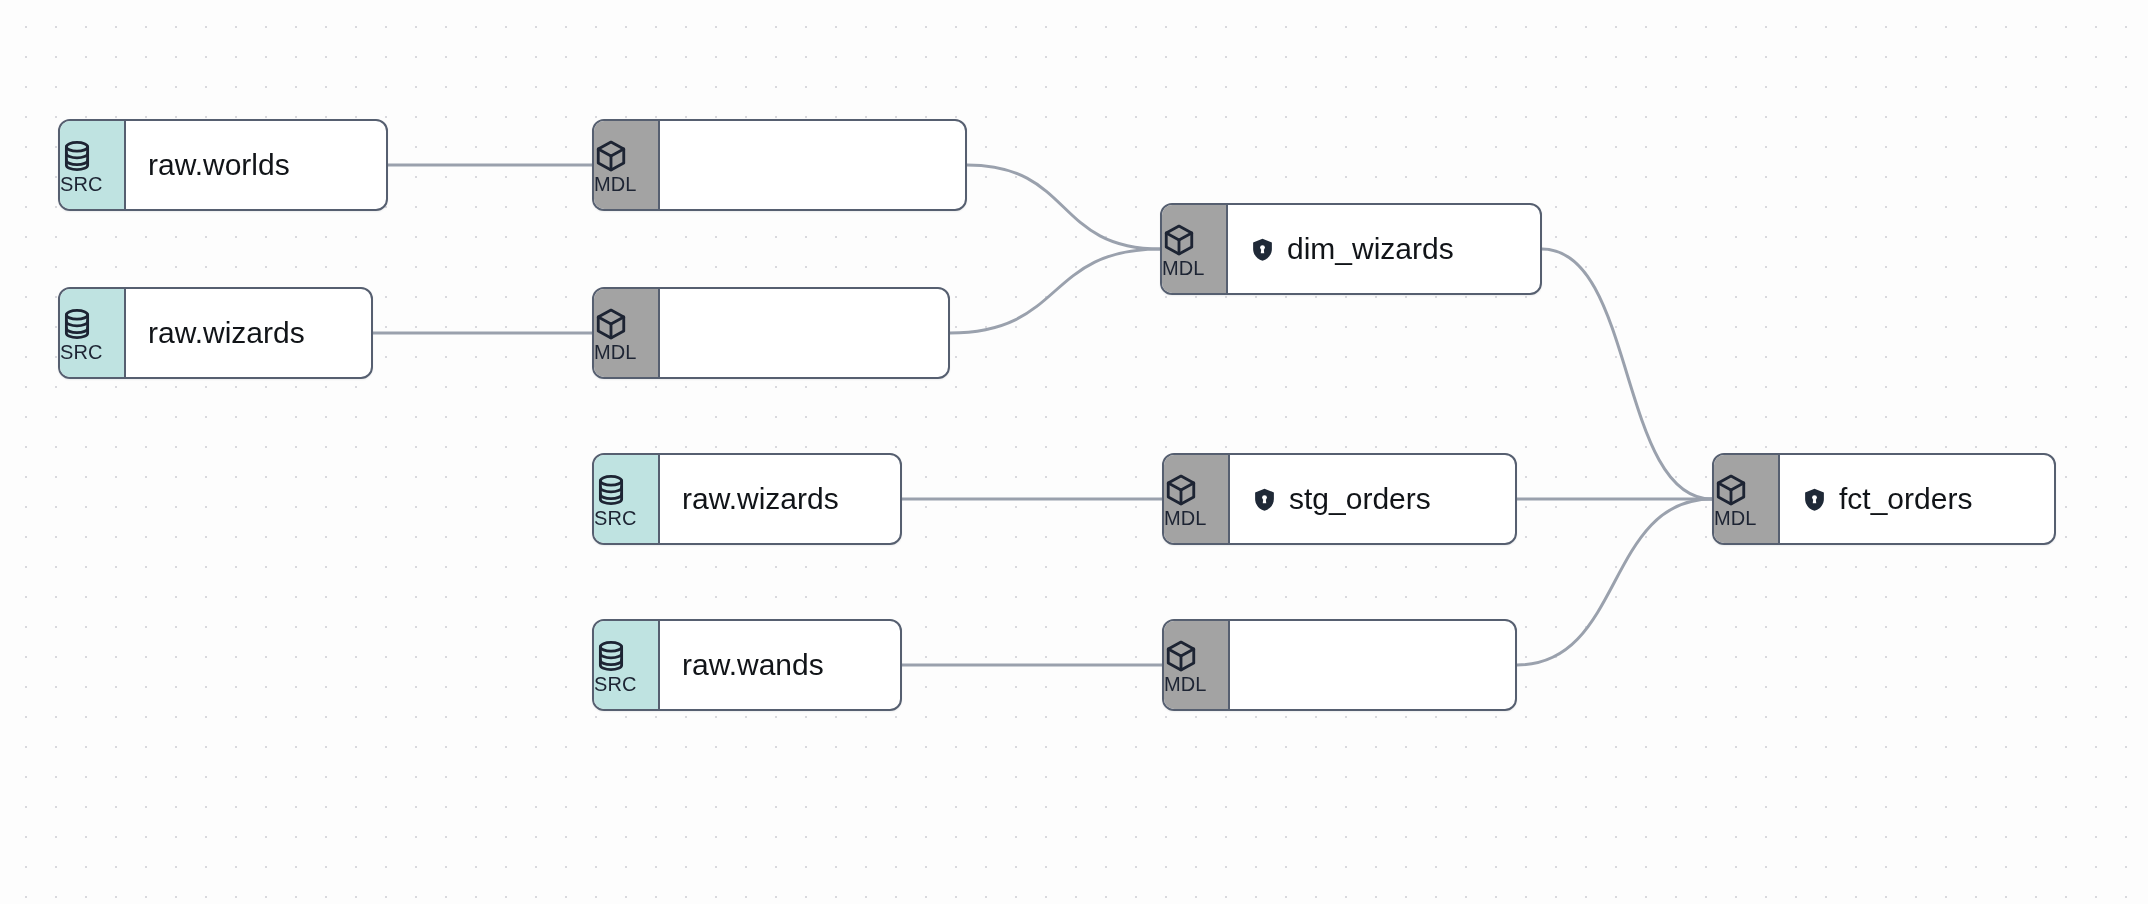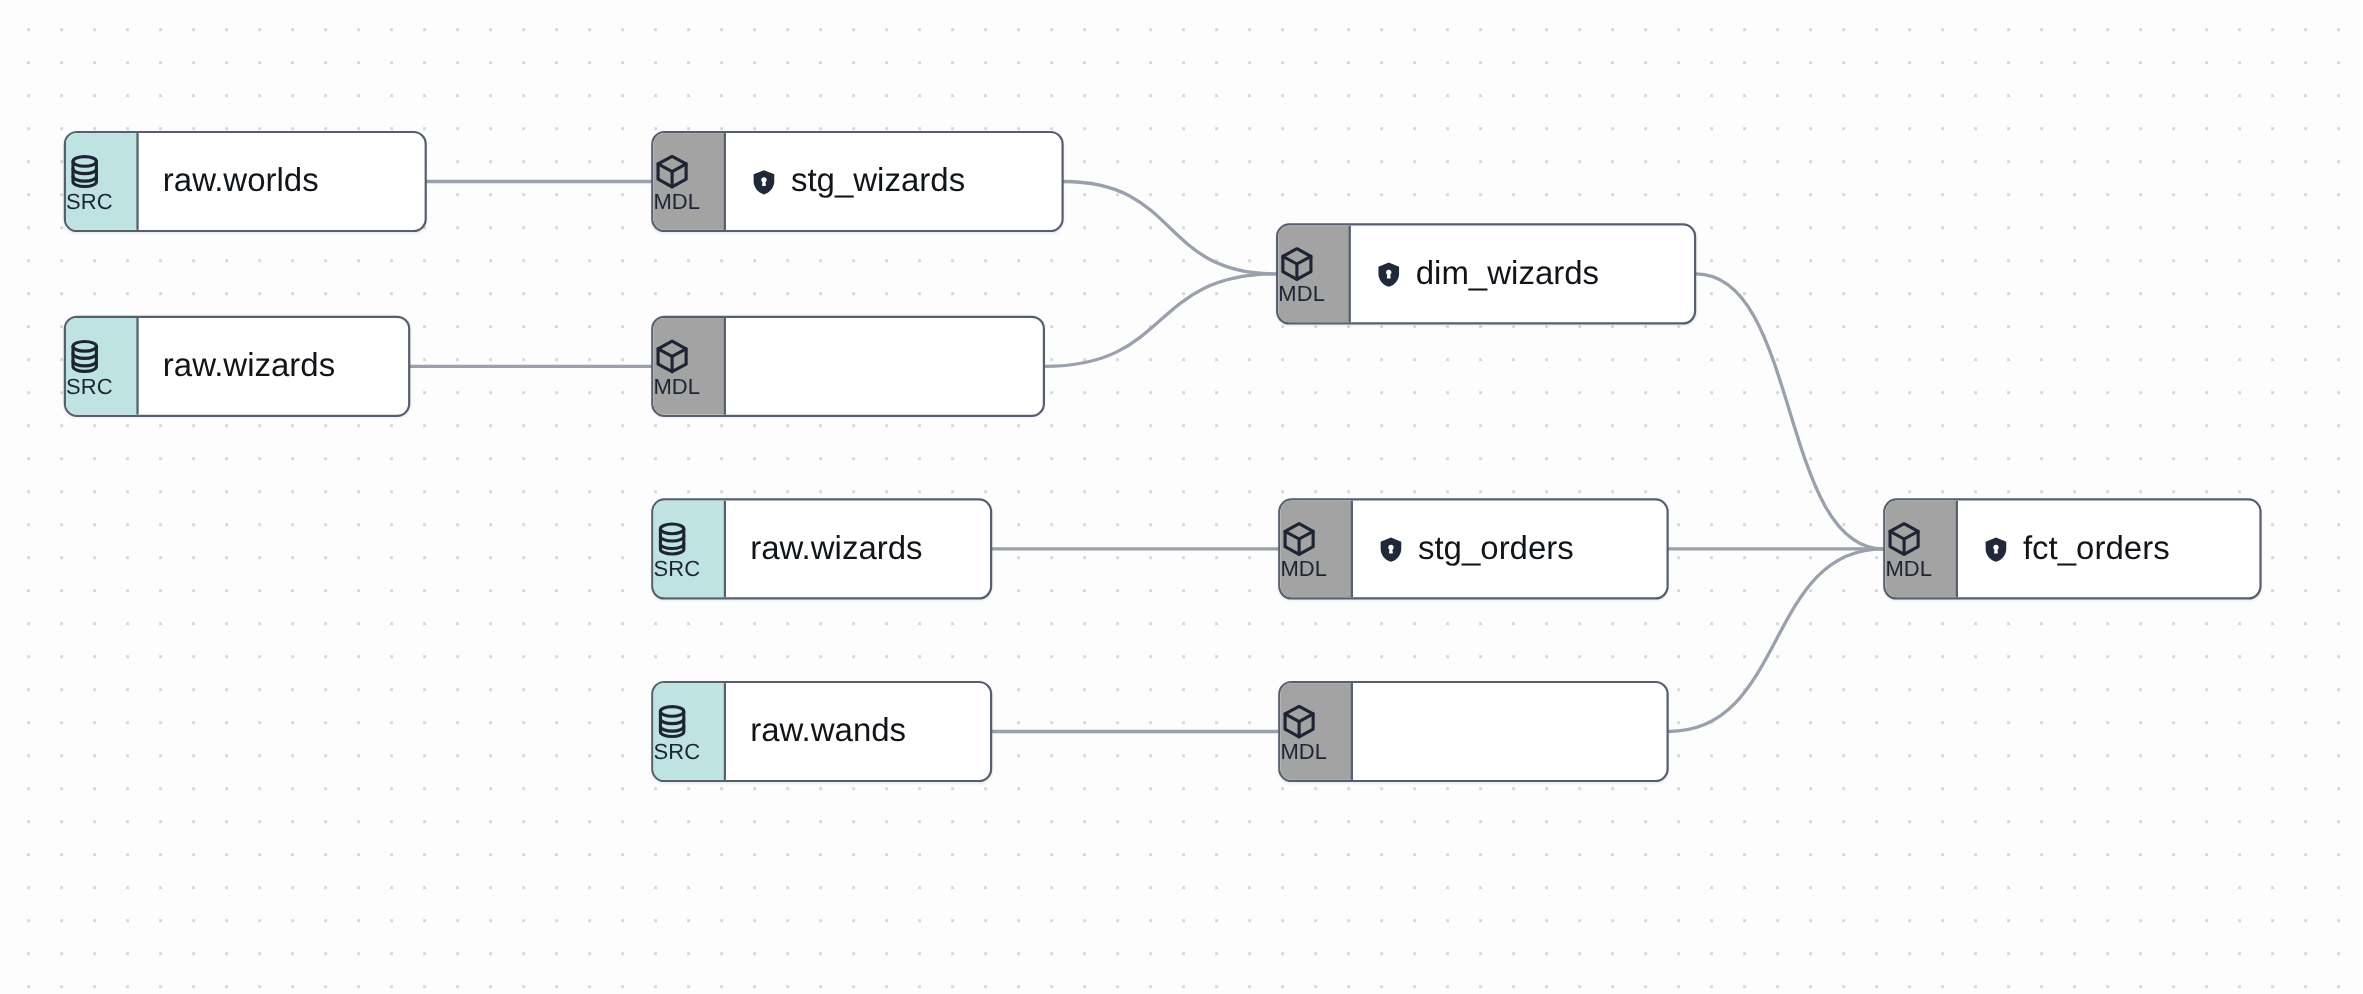--- a/index.html
+++ b/index.html
@@ -186,115 +186,105 @@
         <div class="node-badge">
           <span class="badge-icon">
             <svg viewBox="0 0 24 24" fill="none" stroke="#1d2433" stroke-width="2" stroke-linecap="round" stroke-linejoin="round">
               <path d="M12 2.2 21 7.1v9.8L12 21.8 3 16.9V7.1z"></path>
               <path d="M3 7.1 12 12l9-4.9"></path>
               <path d="M12 12v9.8"></path>
             </svg>
           </span>
           <span class="badge-text">MDL</span>
         </div>
+      </div>
+      <div class="node mdl" style="left: 592px; top: 287px; width: 358px; height: 92px;">
+        <div class="node-badge">
+          <span class="badge-icon">
+            <svg viewBox="0 0 24 24" fill="none" stroke="#1d2433" stroke-width="2" stroke-linecap="round" stroke-linejoin="round">
+              <path d="M12 2.2 21 7.1v9.8L12 21.8 3 16.9V7.1z"></path>
+              <path d="M3 7.1 12 12l9-4.9"></path>
+              <path d="M12 12v9.8"></path>
+            </svg>
+          </span>
+          <span class="badge-text">MDL</span>
+        </div>
+      </div>
+      <div class="node mdl" style="left: 1162px; top: 453px; width: 355px; height: 92px;">
+        <div class="node-badge">
+          <span class="badge-icon">
+            <svg viewBox="0 0 24 24" fill="none" stroke="#1d2433" stroke-width="2" stroke-linecap="round" stroke-linejoin="round">
+              <path d="M12 2.2 21 7.1v9.8L12 21.8 3 16.9V7.1z"></path>
+              <path d="M3 7.1 12 12l9-4.9"></path>
+              <path d="M12 12v9.8"></path>
+            </svg>
+          </span>
+          <span class="badge-text">MDL</span>
+        </div>
         <div class="node-body">
           <span class="shield-icon">
             <svg viewBox="0 0 24 24">
               <path d="M12 1.6 21 5.2v6.2c0 5.3-3.7 9.9-9 11.4-5.3-1.5-9-6.1-9-11.4V5.2z" fill="#1f2937"></path>
               <circle cx="12" cy="10.1" r="2.3" fill="#ffffff"></circle>
               <path d="M10.85 10.6h2.3l.5 4.9h-3.3z" fill="#ffffff"></path>
             </svg>
           </span>
-          <span class="node-label">stg_wizards</span>
-        </div>
-      </div>
-      <div class="node mdl" style="left: 592px; top: 287px; width: 358px; height: 92px;">
-        <div class="node-badge">
-          <span class="badge-icon">
-            <svg viewBox="0 0 24 24" fill="none" stroke="#1d2433" stroke-width="2" stroke-linecap="round" stroke-linejoin="round">
-              <path d="M12 2.2 21 7.1v9.8L12 21.8 3 16.9V7.1z"></path>
-              <path d="M3 7.1 12 12l9-4.9"></path>
-              <path d="M12 12v9.8"></path>
-            </svg>
-          </span>
-          <span class="badge-text">MDL</span>
-        </div>
-      </div>
-      <div class="node mdl" style="left: 1162px; top: 453px; width: 355px; height: 92px;">
+          <span class="node-label">stg_orders</span>
+        </div>
+      </div>
+      <div class="node mdl" style="left: 1162px; top: 619px; width: 355px; height: 92px;">
+        <div class="node-badge">
+          <span class="badge-icon">
+            <svg viewBox="0 0 24 24" fill="none" stroke="#1d2433" stroke-width="2" stroke-linecap="round" stroke-linejoin="round">
+              <path d="M12 2.2 21 7.1v9.8L12 21.8 3 16.9V7.1z"></path>
+              <path d="M3 7.1 12 12l9-4.9"></path>
+              <path d="M12 12v9.8"></path>
+            </svg>
+          </span>
+          <span class="badge-text">MDL</span>
+        </div>
+      </div>
+      <div class="node mdl" style="left: 1160px; top: 203px; width: 382px; height: 92px;">
         <div class="node-badge">
           <span class="badge-icon">
             <svg viewBox="0 0 24 24" fill="none" stroke="#1d2433" stroke-width="2" stroke-linecap="round" stroke-linejoin="round">
               <path d="M12 2.2 21 7.1v9.8L12 21.8 3 16.9V7.1z"></path>
               <path d="M3 7.1 12 12l9-4.9"></path>
               <path d="M12 12v9.8"></path>
             </svg>
           </span>
           <span class="badge-text">MDL</span>
         </div>
         <div class="node-body">
           <span class="shield-icon">
             <svg viewBox="0 0 24 24">
               <path d="M12 1.6 21 5.2v6.2c0 5.3-3.7 9.9-9 11.4-5.3-1.5-9-6.1-9-11.4V5.2z" fill="#1f2937"></path>
               <circle cx="12" cy="10.1" r="2.3" fill="#ffffff"></circle>
               <path d="M10.85 10.6h2.3l.5 4.9h-3.3z" fill="#ffffff"></path>
             </svg>
           </span>
-          <span class="node-label">stg_orders</span>
-        </div>
-      </div>
-      <div class="node mdl" style="left: 1162px; top: 619px; width: 355px; height: 92px;">
-        <div class="node-badge">
-          <span class="badge-icon">
-            <svg viewBox="0 0 24 24" fill="none" stroke="#1d2433" stroke-width="2" stroke-linecap="round" stroke-linejoin="round">
-              <path d="M12 2.2 21 7.1v9.8L12 21.8 3 16.9V7.1z"></path>
-              <path d="M3 7.1 12 12l9-4.9"></path>
-              <path d="M12 12v9.8"></path>
-            </svg>
-          </span>
-          <span class="badge-text">MDL</span>
-        </div>
-      </div>
-      <div class="node mdl" style="left: 1160px; top: 203px; width: 382px; height: 92px;">
+          <span class="node-label">dim_wizards</span>
+        </div>
+      </div>
+      <div class="node mdl" style="left: 1712px; top: 453px; width: 344px; height: 92px;">
         <div class="node-badge">
           <span class="badge-icon">
             <svg viewBox="0 0 24 24" fill="none" stroke="#1d2433" stroke-width="2" stroke-linecap="round" stroke-linejoin="round">
               <path d="M12 2.2 21 7.1v9.8L12 21.8 3 16.9V7.1z"></path>
               <path d="M3 7.1 12 12l9-4.9"></path>
               <path d="M12 12v9.8"></path>
             </svg>
           </span>
           <span class="badge-text">MDL</span>
         </div>
         <div class="node-body">
           <span class="shield-icon">
             <svg viewBox="0 0 24 24">
               <path d="M12 1.6 21 5.2v6.2c0 5.3-3.7 9.9-9 11.4-5.3-1.5-9-6.1-9-11.4V5.2z" fill="#1f2937"></path>
               <circle cx="12" cy="10.1" r="2.3" fill="#ffffff"></circle>
               <path d="M10.85 10.6h2.3l.5 4.9h-3.3z" fill="#ffffff"></path>
             </svg>
           </span>
-          <span class="node-label">dim_wizards</span>
-        </div>
-      </div>
-      <div class="node mdl" style="left: 1712px; top: 453px; width: 344px; height: 92px;">
-        <div class="node-badge">
-          <span class="badge-icon">
-            <svg viewBox="0 0 24 24" fill="none" stroke="#1d2433" stroke-width="2" stroke-linecap="round" stroke-linejoin="round">
-              <path d="M12 2.2 21 7.1v9.8L12 21.8 3 16.9V7.1z"></path>
-              <path d="M3 7.1 12 12l9-4.9"></path>
-              <path d="M12 12v9.8"></path>
-            </svg>
-          </span>
-          <span class="badge-text">MDL</span>
-        </div>
-        <div class="node-body">
-          <span class="shield-icon">
-            <svg viewBox="0 0 24 24">
-              <path d="M12 1.6 21 5.2v6.2c0 5.3-3.7 9.9-9 11.4-5.3-1.5-9-6.1-9-11.4V5.2z" fill="#1f2937"></path>
-              <circle cx="12" cy="10.1" r="2.3" fill="#ffffff"></circle>
-              <path d="M10.85 10.6h2.3l.5 4.9h-3.3z" fill="#ffffff"></path>
-            </svg>
-          </span>
           <span class="node-label">fct_orders</span>
         </div>
       </div>
     </div>
 </div>
 
 </body></html>

